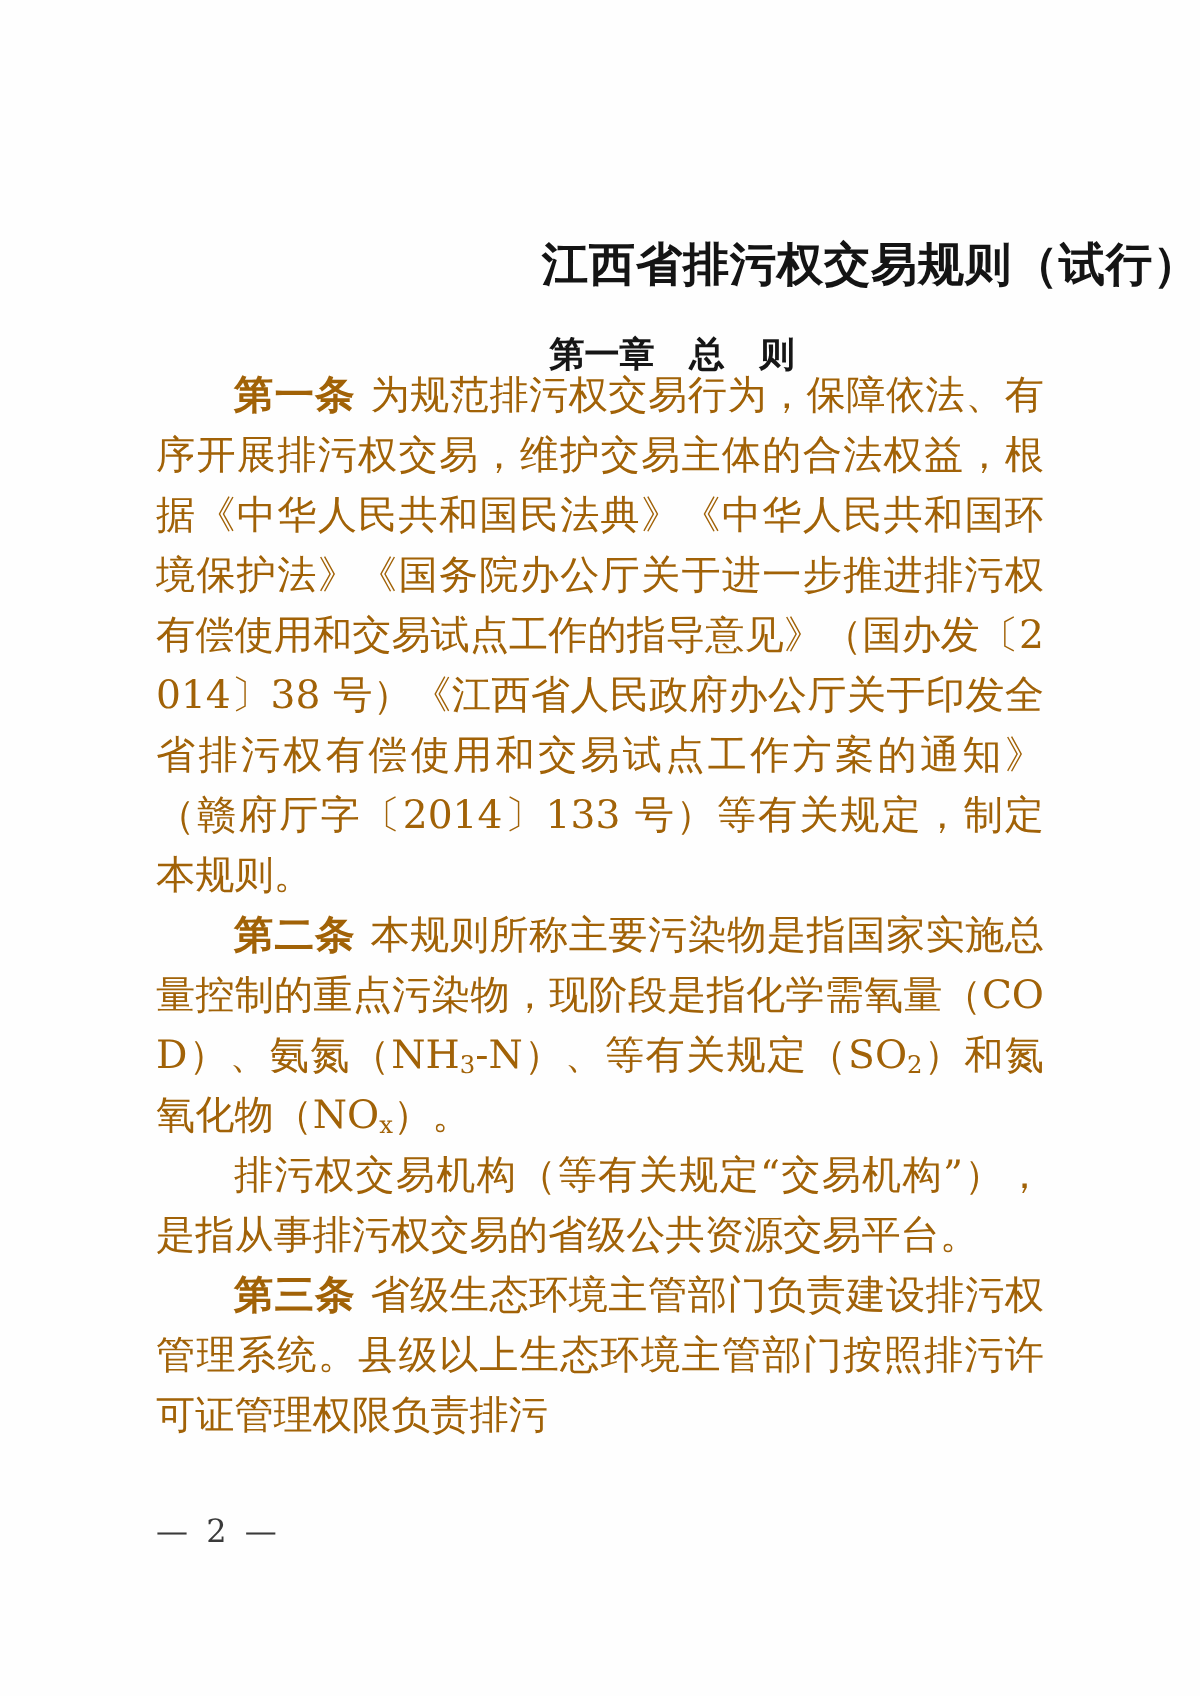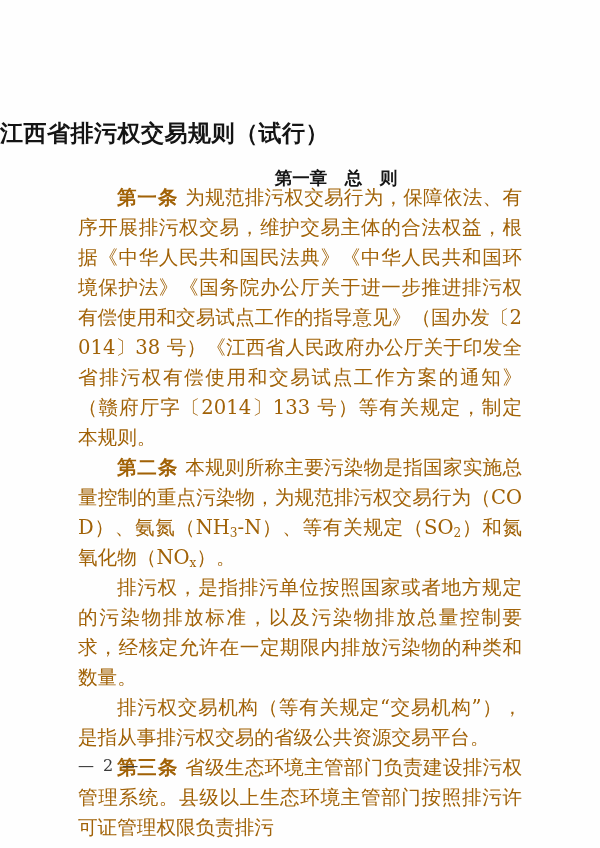--- a/index.html
+++ b/index.html
@@ -22,21 +22,21 @@
     background: #fefefe;
     box-sizing: border-box;
   }
 
   
   .doc-title {
     position: absolute;
     left: 0;
     top: 101px;
     width: 600px;
-    text-align: left;
+    text-align: right;
     font-size: 23px;
     font-weight: bold;
     letter-spacing: 0.5px;
     color: #141414;
     line-height: 34px;
     white-space: nowrap;
   }
 
   .chapter-heading {
     position: absolute;
@@ -114,24 +114,23 @@
 
   <h2 class="chapter-heading">第一章　总　则</h2>
 
   <div class="body-block">
 
     <p class="para">
       <span class="art">第一条</span><span class="gap"></span><span>为规范排污权交易行为，保障依法、有序开展排污权交易，维护交易主体的合法权益，根据《中华人民共和国民法典》《中华人民共和国环境保护法》《国务院办公厅关于进一步推进排污权有偿使用和交易试点工作的指导意见》（国办发〔2014〕38 号）《江西省人民政府办公厅关于印发全省排污权有偿使用和交易试点工作方案的通知》（赣府厅字〔2014〕133 号）等有关规定，制定本规则。</span>
     </p>
 
     <p class="para">
-      <span class="art">第二条</span><span class="gap"></span><span>本规则所称主要污染物是指国家实施总量控制的重点污染物，为规范排污权交易行为（</span><span class="formula">COD</span><span>）、氨氮（</span><span class="formula"><span>NH</span><sub>3</sub><span>-N</span></span><span>）、等有关规定（</span><span class="formula"><span>SO</span><sub>2</sub></span><span>）和氮氧化物（</span><span class="formula"><span>NO</span><sub>x</sub></span><span>）。</span>
+      <span class="art">第二条</span><span class="gap"></span><span>本规则所称主要污染物是指国家实施总量控制的重点污染物，现阶段是指化学需氧量（</span><span class="formula">COD</span><span>）、氨氮（</span><span class="formula"><span>NH</span><sub>3</sub><span>-N</span></span><span>）、等有关规定（</span><span class="formula"><span>SO</span><sub>2</sub></span><span>）和氮氧化物（</span><span class="formula"><span>NO</span><sub>x</sub></span><span>）。</span>
     </p>
 
-    <p class="para">排污权，是指排污单位按照国家或者地方规定的污染物排放标准，以及污染物排放总量控制要求，经核定允许在一定期限内排放污染物的种类和数量。</p>
 
 
     <p class="para">排污权交易机构（等有关规定“交易机构”），是指从事排污权交易的省级公共资源交易平台。</p>
 
     <p class="para">
       <span class="art">第三条</span><span class="gap"></span><span>省级生态环境主管部门负责建设排污权管理系统。县级以上生态环境主管部门按照排污许可证管理权限负责排污</span>
     </p>
 
   </div>
 

